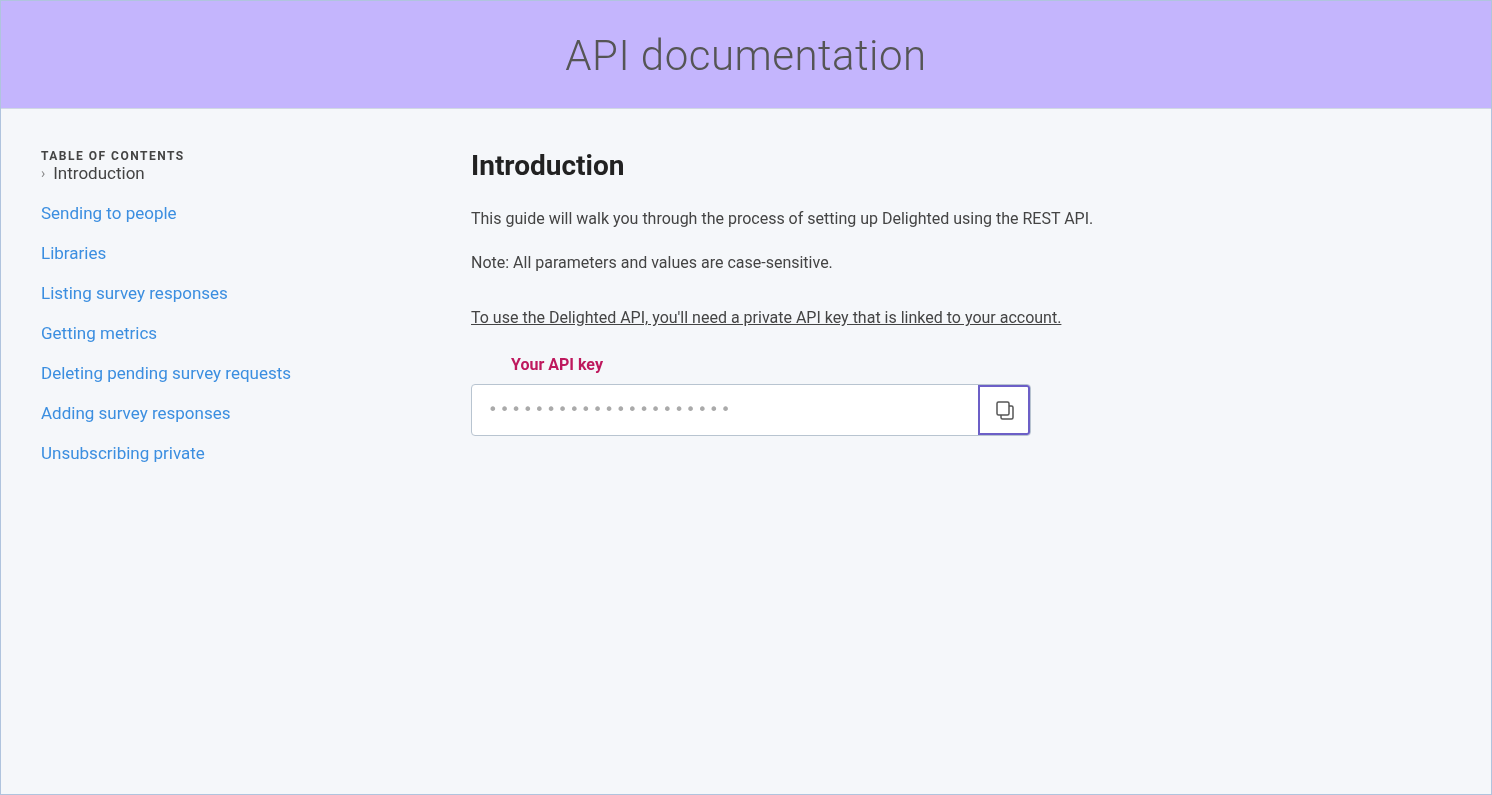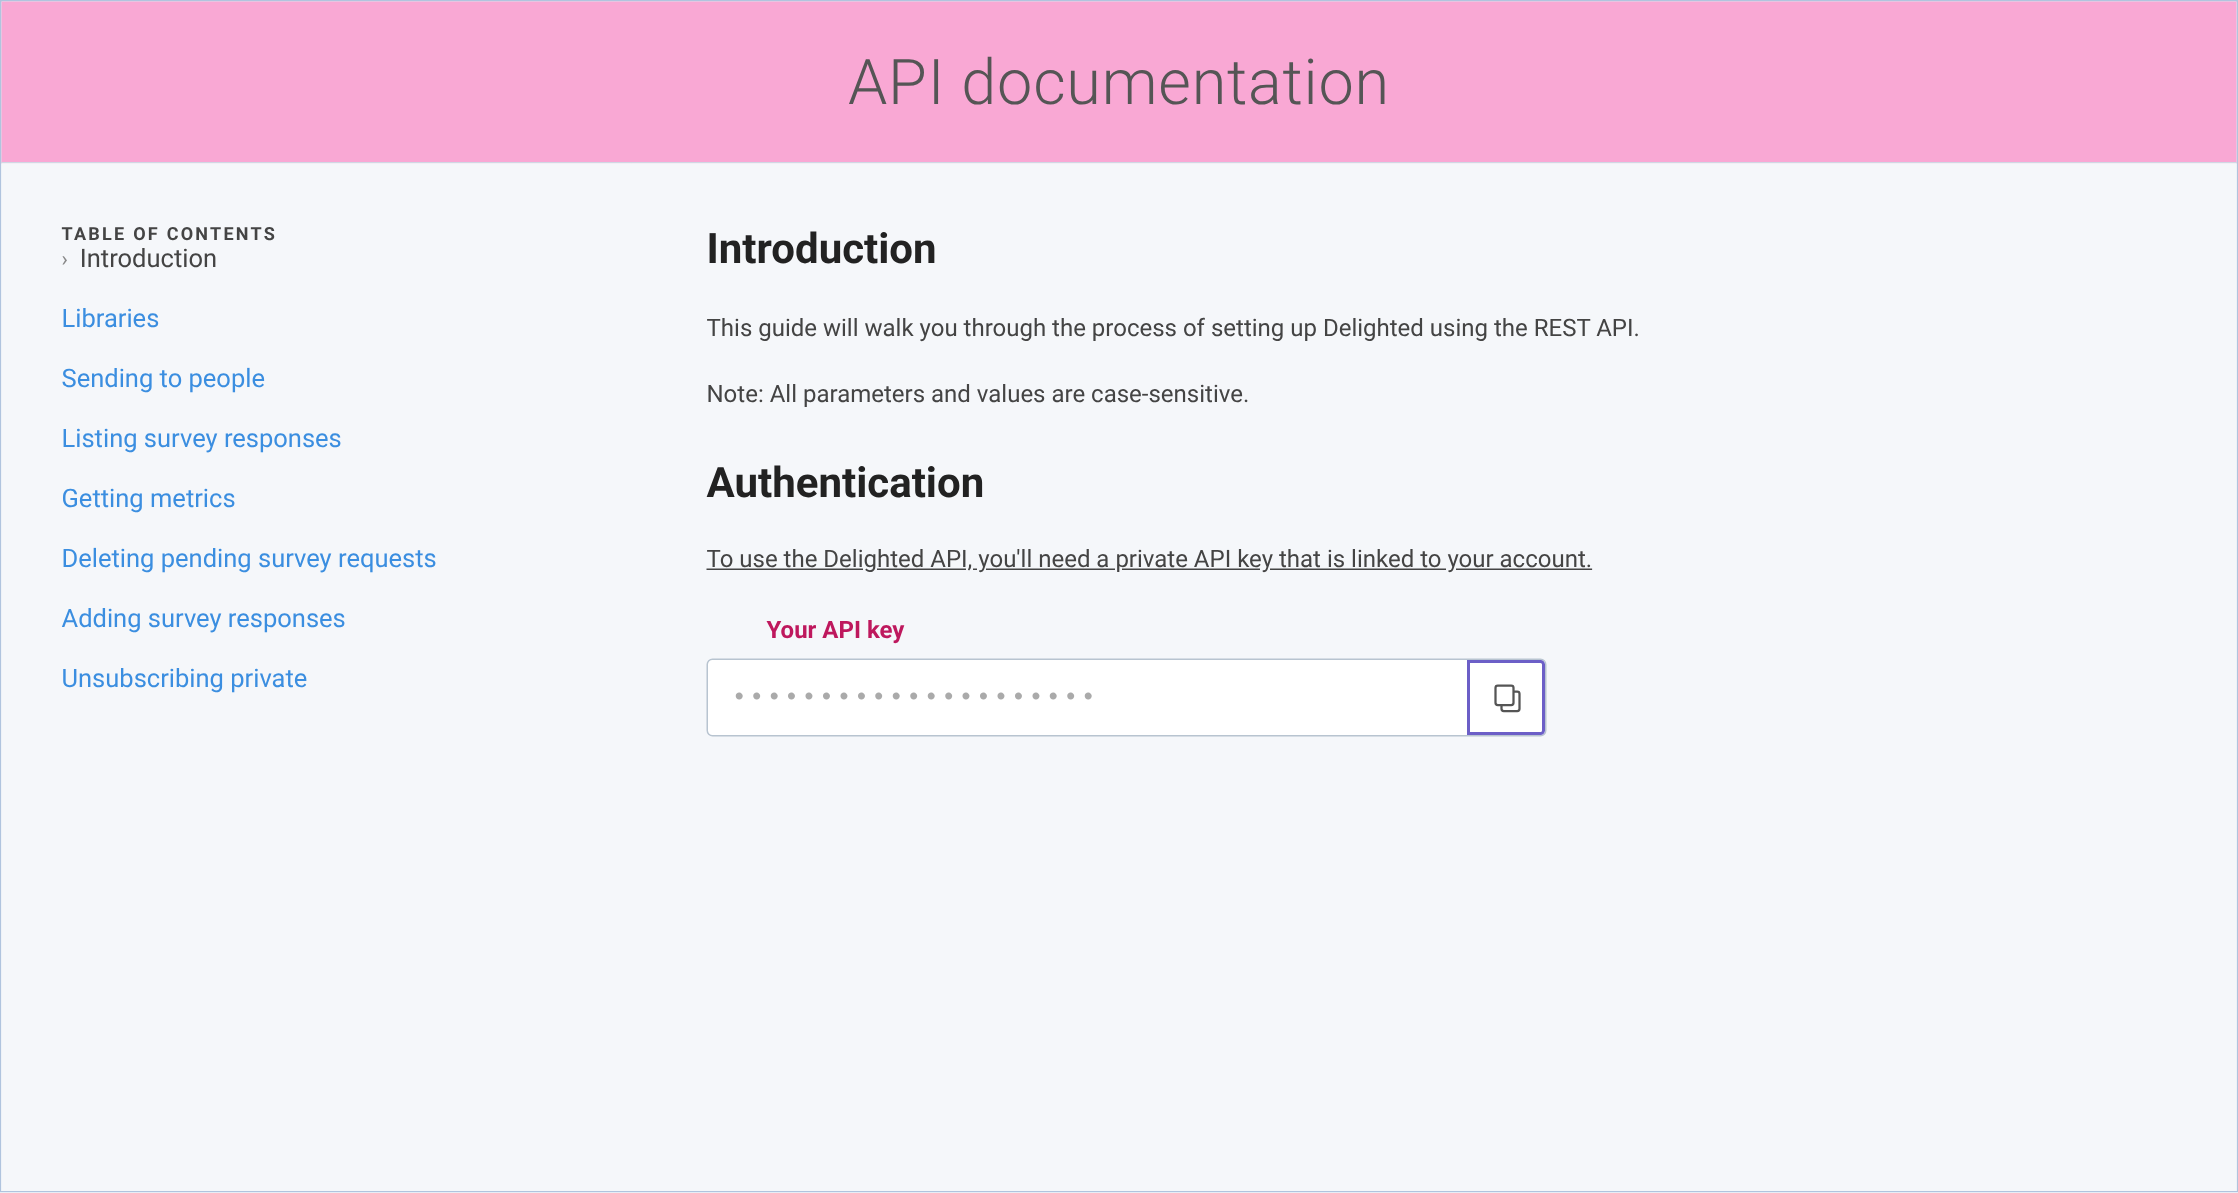--- a/index.html
+++ b/index.html
@@ -17,21 +17,21 @@
     .page-wrapper {
       border: 1.5px solid #b0c4de;
       min-height: 795px;
       display: flex;
       flex-direction: column;
     }
     .header {
       text-align: center;
       padding: 30px 0 28px 0;
       border-bottom: 1.5px solid #d0d8e4;
-      background: #f9a8d4;
+      background: #c4b5fd;
     }
     .header h1 {
       font-size: 42px;
       font-weight: 300;
       color: #555;
       letter-spacing: 0.5px;
     }
     .content-area {
       display: flex;
       flex: 1;
@@ -176,25 +176,25 @@
 
     <div class="sidebar">
       <div class="toc-label">TABLE OF CONTENTS</div>
 
       <div class="toc-item toc-item-intro">
         <span class="chevron">›</span>
         <span>Introduction</span>
       </div>
 
       <div class="toc-item">
+        <a class="toc-link">Sending to people</a>
+      </div>
+
+      <div class="toc-item">
         <a class="toc-link">Libraries</a>
-      </div>
-
-      <div class="toc-item">
-        <a class="toc-link">Sending to people</a>
       </div>
 
       <div class="toc-item">
         <a class="toc-link">Listing survey responses</a>
       </div>
 
       <div class="toc-item">
         <a class="toc-link">Getting metrics</a>
       </div>
 
@@ -211,21 +211,20 @@
       </div>
     </div>
 
     <div class="main-content">
 
       <h2 class="section-title">Introduction</h2>
       <p class="section-body">This guide will walk you through the process of setting up Delighted using the REST API.</p>
       <p class="section-body">Note: All parameters and values are case-sensitive.</p>
 
       <div class="auth-section">
-        <h2 class="auth-title">Authentication</h2>
         <p class="auth-body">To use the Delighted API, you'll need a private API key that is linked to your account.</p>
 
         <div class="api-key-label">Your API key</div>
 
         <div class="api-key-row">
           <div class="api-key-input-wrapper">
             <input class="api-key-input" type="password" value="ApiK3yEx4mpleValue123" readonly="" placeholder="••••••••••••••••••••••••••••••" style="">
             <button class="copy-btn" title="Copy API key">
               <svg class="copy-icon-svg" viewBox="0 0 22 22" fill="none" xmlns="http://www.w3.org/2000/svg">
                 <rect x="7" y="7" width="12" height="13" rx="1.5" stroke="#555" stroke-width="1.5" fill="none"></rect>

